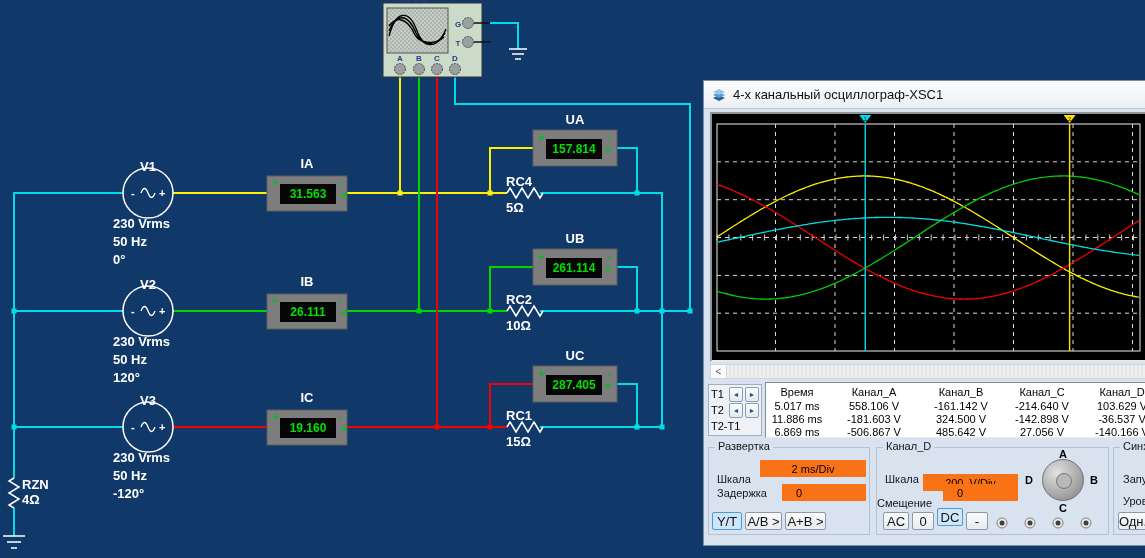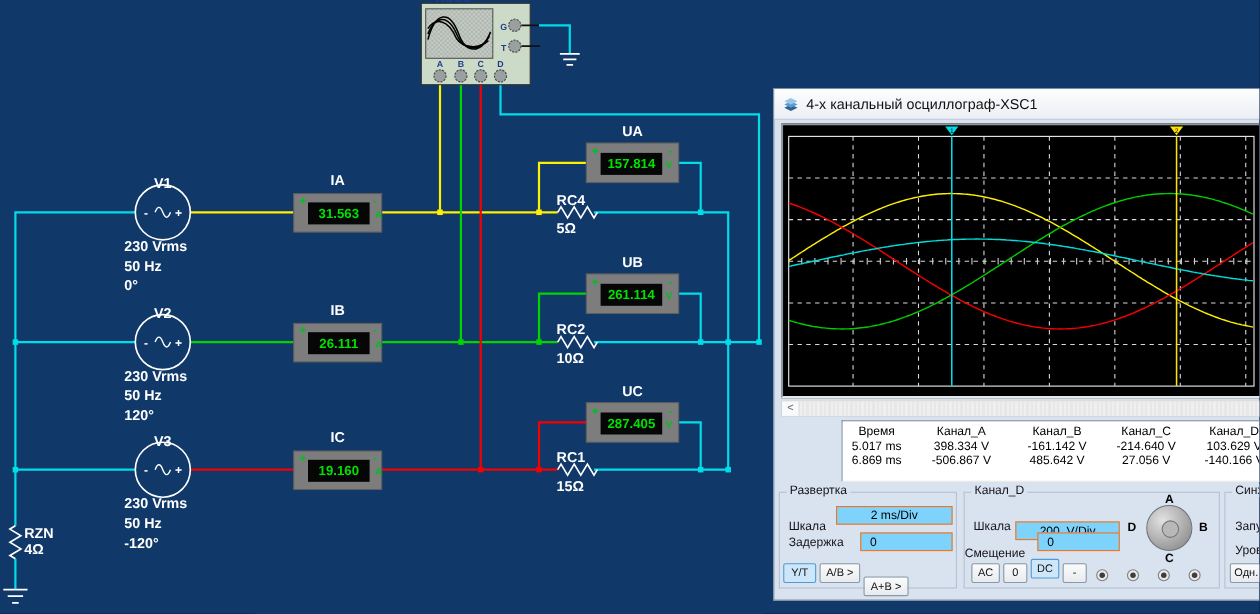--- a/index.html
+++ b/index.html
@@ -37,25 +37,25 @@
   .rt-row{display:grid;grid-template-columns:62px 92px 82px 80px 80px;height:13px;
           align-items:center;}
   .rt-row.hdr{height:15px;padding-top:1px;}
   .rt-cell{text-align:center;white-space:nowrap;}
 
   
   .group{border:1px solid #b5c2d2;box-sizing:border-box;}
   .group-label{position:absolute;top:-8px;left:6px;background:#d9e2ef;padding:0 3px;
                font-size:11px;color:#15151a;}
   .fld-label{position:absolute;font-size:11px;color:#15151a;margin-top:11px;}
-  .fld-input{position:absolute;background:#7dd3fc;border:1px solid #f97316;box-sizing:border-box;
+  .fld-input{position:absolute;background:#f97316;border:6px solid #f97316;box-sizing:border-box;
              font-size:11px;color:#000;display:flex;align-items:center;justify-content:center;
              white-space:pre;}
   .btn{position:absolute;height:18px;background:linear-gradient(#fbfbfb,#e8ebef);
-       border:1px solid #8a9aa8;border-radius:2px;font-size:10px;color:#111;
+       border:1px solid #8a9aa8;border-radius:2px;font-size:13px;color:#111;
        display:flex;align-items:center;justify-content:center;box-sizing:border-box;}
   .btn.sel{background:#cde6fa;border:1px solid #4d9bd6;}
   .knob{position:absolute;width:42px;height:42px;border-radius:50%;border:1px solid #6f757b;
         background:radial-gradient(circle at 35% 32%,#e2e2e2,#9c9c9c 70%,#7f7f7f);box-sizing:border-box;}
   .knob::after{content:"";position:absolute;left:13px;top:13px;width:14px;height:14px;
         border-radius:50%;background:#b8b8b8;border:1px solid #777;}
   .knob-letter{position:absolute;font-size:11px;font-weight:bold;color:#000;
         transform:translate(-50%,-50%);}
   .radio{position:absolute;width:11px;height:11px;border-radius:50%;background:#e9e9e9;
         border:1px solid #7f7f7f;box-sizing:border-box;transform:translate(-50%,-50%);}
@@ -312,54 +312,76 @@
             </g>
           </g>
       </svg>
     </div>
 
     <div class="abs scrollbar">
       <div class="scroll-btn">&lt;</div>
       <div class="scroll-track"></div>
     </div>
 
+    <div class="abs cursor-panel">
+      <div class="cursor-row">
+        <span style="width:17px">T1</span>
+        <span class="arrow-btn">◄</span>
+        <span class="arrow-btn">►</span>
+      </div>
+      <div class="cursor-row">
+        <span style="width:17px">T2</span>
+        <span class="arrow-btn">◄</span>
+        <span class="arrow-btn">►</span>
+      </div>
+      <div class="cursor-row">
+        <span>T2-T1</span>
+      </div>
+    </div>
 
     <div class="abs readout-table">
       <div class="rt-row hdr">
         <span class="rt-cell">Время</span>
         <span class="rt-cell">Канал_A</span>
         <span class="rt-cell">Канал_B</span>
         <span class="rt-cell">Канал_C</span>
         <span class="rt-cell">Канал_D</span>
       </div>
       <div class="rt-row">
         <span class="rt-cell">5.017 ms</span>
-        <span class="rt-cell">398.334 V</span>
+        <span class="rt-cell">558.106 V</span>
         <span class="rt-cell">-161.142 V</span>
         <span class="rt-cell">-214.640 V</span>
         <span class="rt-cell">103.629 V</span>
+      </div>
+      <div class="rt-row">
+        <span class="rt-cell">11.886 ms</span>
+        <span class="rt-cell">-181.603 V</span>
+        <span class="rt-cell">324.500 V</span>
+        <span class="rt-cell">-142.898 V</span>
+        <span class="rt-cell">-36.537 V</span>
       </div>
       <div class="rt-row">
         <span class="rt-cell">6.869 ms</span>
         <span class="rt-cell">-506.867 V</span>
         <span class="rt-cell">485.642 V</span>
         <span class="rt-cell">27.056 V</span>
         <span class="rt-cell">-140.166 V</span>
       </div>
     </div>
 
     <div class="abs group" style="left:4px;top:366px;width:162px;height:88px">
       <span class="group-label">Развертка</span>
       <span class="fld-label" style="left:8px;top:14px">Шкала</span>
       <div class="fld-input" style="left:51px;top:12px;width:106px;height:17px">2 ms/Div</div>
       <span class="fld-label" style="left:8px;top:28px">Задержка</span>
       <div class="fld-input" style="left:73px;top:36px;width:84px;height:17px;justify-content:flex-start;padding-left:8px">0</div>
       <div class="btn sel" style="left:3px;top:64px;width:30px">Y/T</div>
       <div class="btn" style="left:36px;top:64px;width:37px">A/B &gt;</div>
-      <div class="btn" style="left:76px;top:76px;width:41px">A+B &gt;</div>
+      <div class="btn" style="left:76px;top:64px;width:41px">A+B &gt;</div>
     </div>
 
     <div class="abs group" style="left:172px;top:366px;width:233px;height:88px">
       <span class="group-label">Канал_D</span>
       <span class="fld-label" style="left:8px;top:14px">Шкала</span>
       <div class="fld-input" style="left:46px;top:26px;width:95px;height:17px">200  V/Div</div>
       <span class="fld-label" style="left:0;top:38px">Смещение</span>
       <div class="fld-input" style="left:66px;top:36px;width:75px;height:17px;justify-content:flex-start;padding-left:8px">0</div>
       <div class="btn" style="left:6px;top:64px;width:26px">AC</div>
       <div class="btn" style="left:35px;top:64px;width:22px">0</div>

